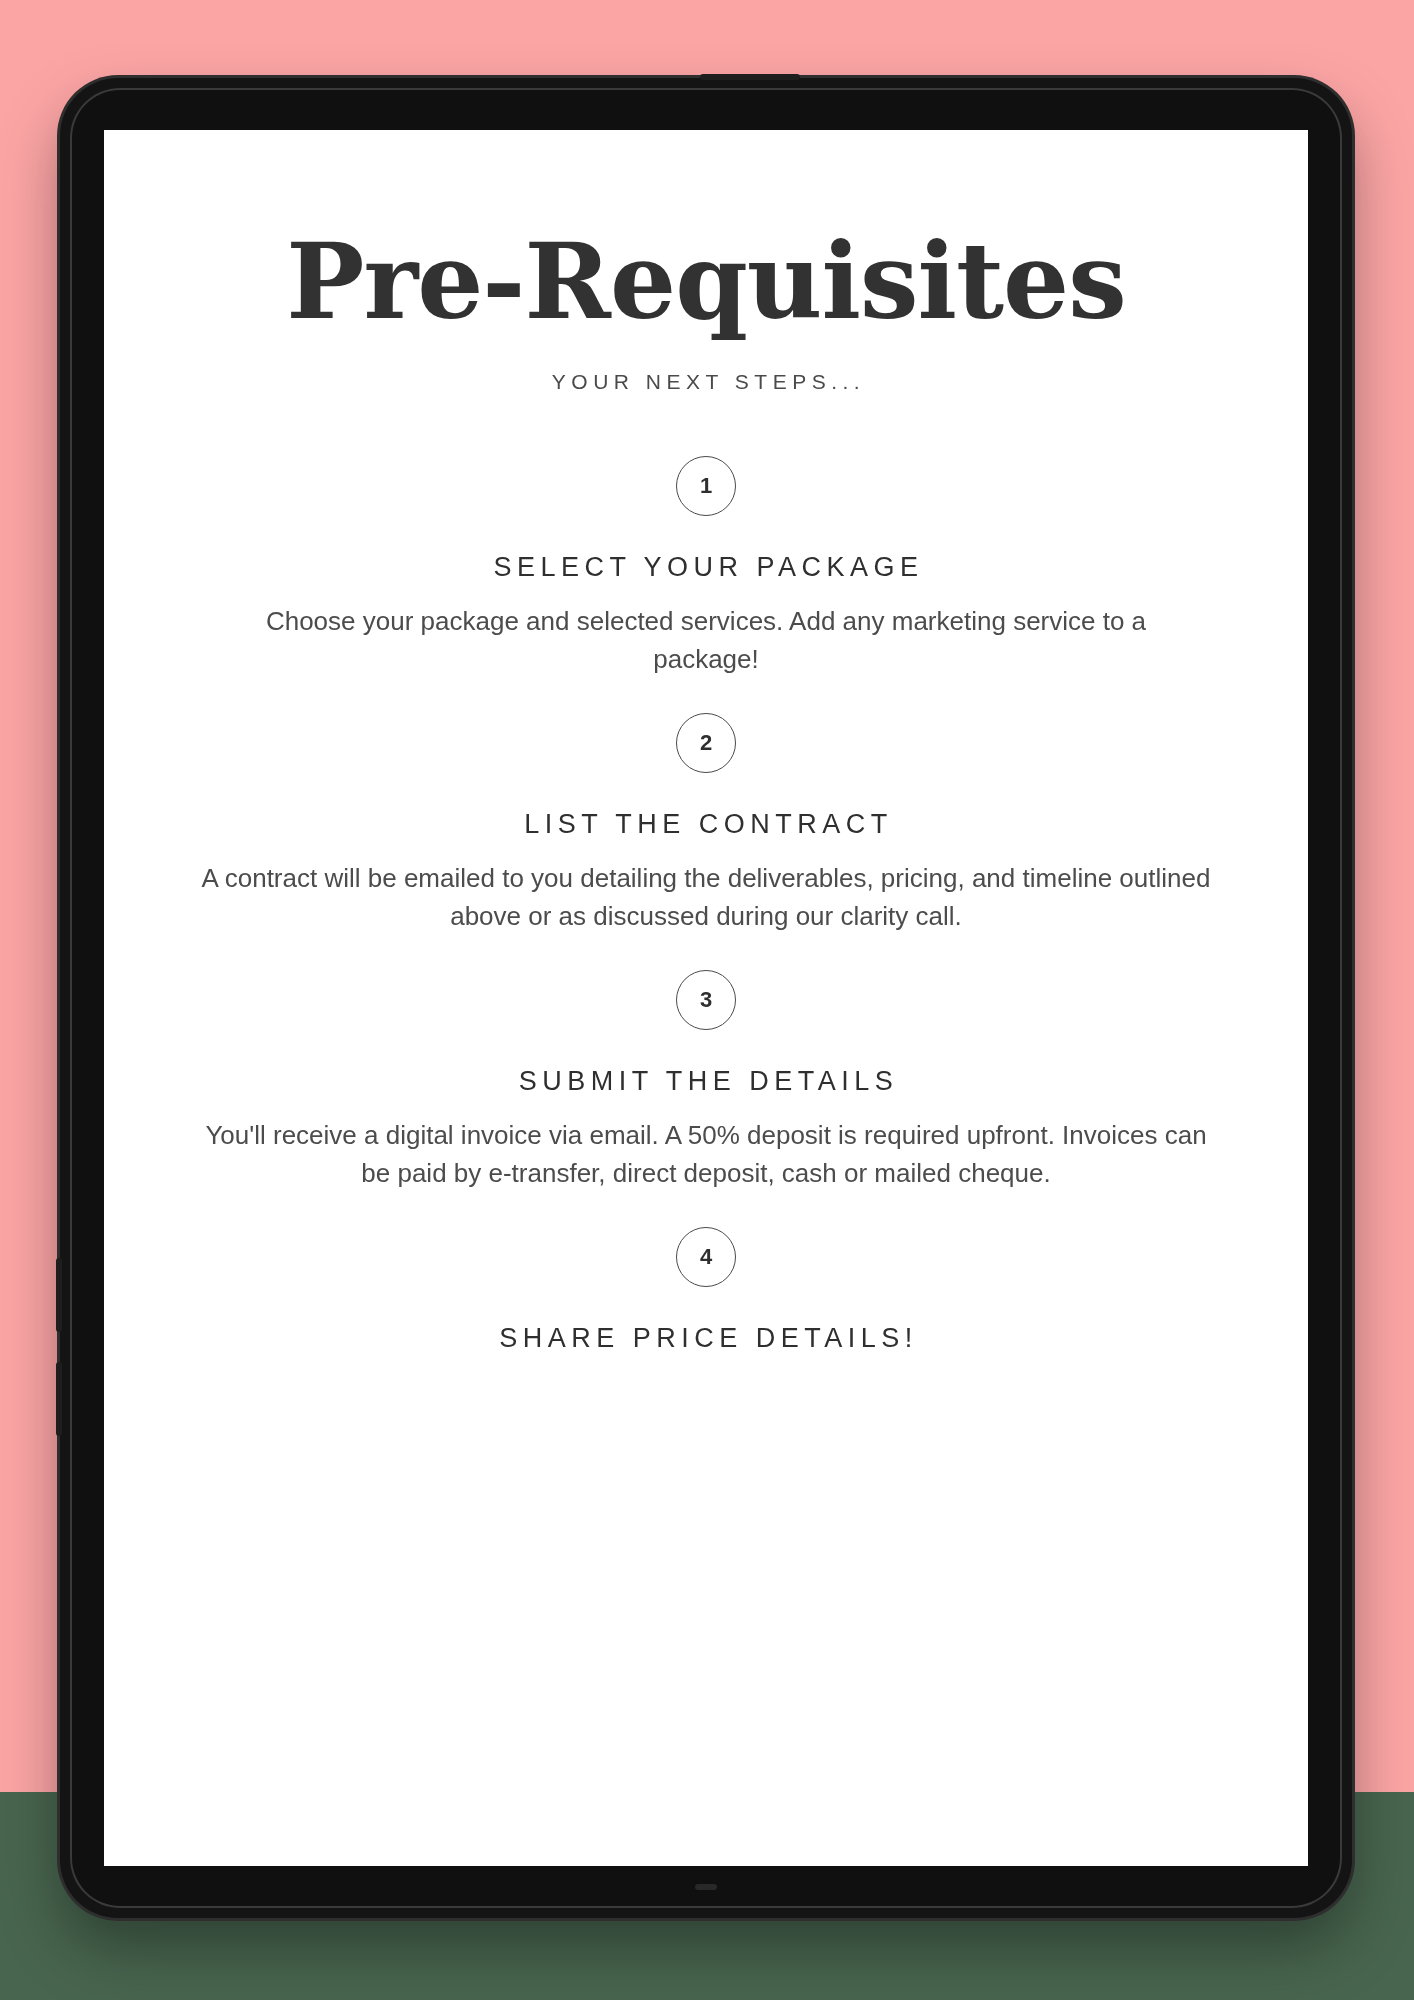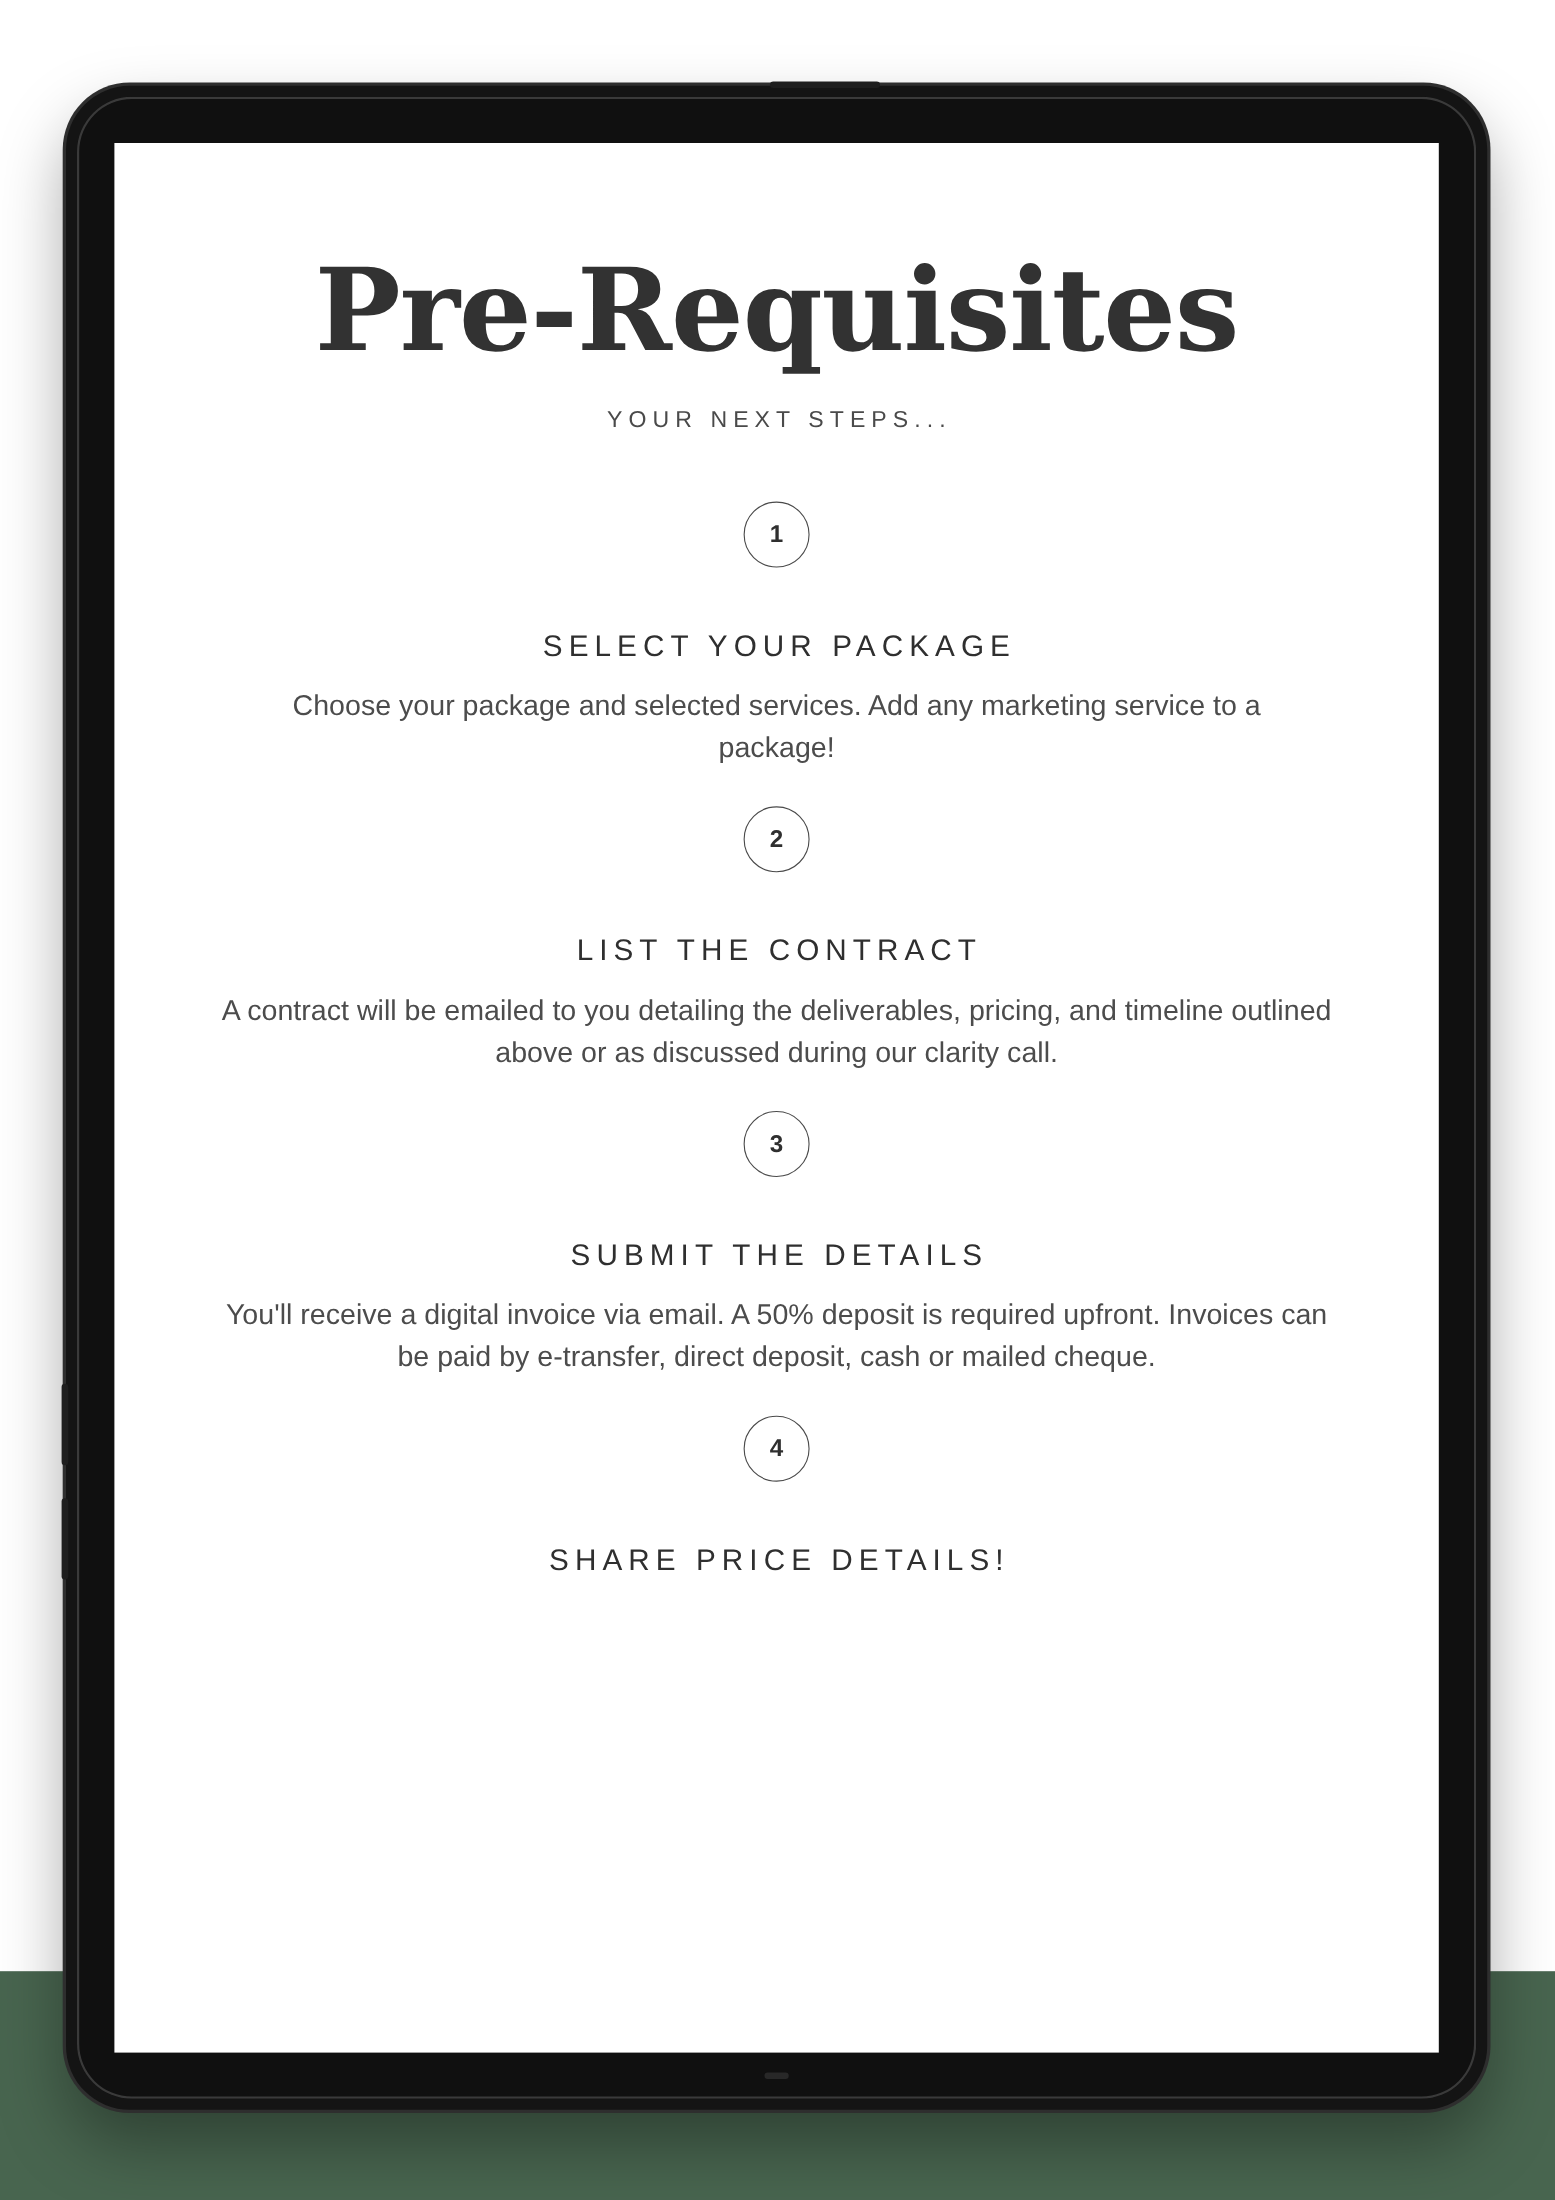--- a/index.html
+++ b/index.html
@@ -9,21 +9,21 @@
     width: 1414px;
     height: 2000px;
     overflow: hidden;
     font-family: "Liberation Sans", sans-serif;
   }
 
   .stage {
     position: relative;
     width: 1414px;
     height: 1792px;
-    background: #ffffff;
+    background: #fca5a5;
   }
 
   
   .tablet {
     position: absolute;
     left: 60px;
     top: 78px;
     width: 1292px;
     height: 1840px;
     background: #141414;
@@ -130,21 +130,21 @@
     display: flex;
     align-items: center;
     justify-content: center;
     font-size: 22px;
     font-weight: 700;
     color: #2f2f2f;
     font-family: "Liberation Sans", sans-serif;
   }
 
   .step-title {
-    margin-top: 56px;
+    margin-top: 36px;
     font-size: 27px;
     letter-spacing: 5.5px;
     color: #2f2f2f;
     font-family: "Liberation Sans", sans-serif;
     padding-left: 5px;
   }
 
   .step-desc {
     margin: 20px auto 0 auto;
     max-width: 1010px;

